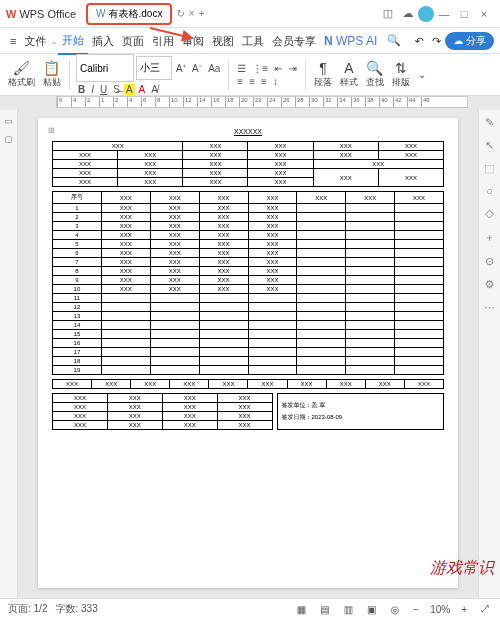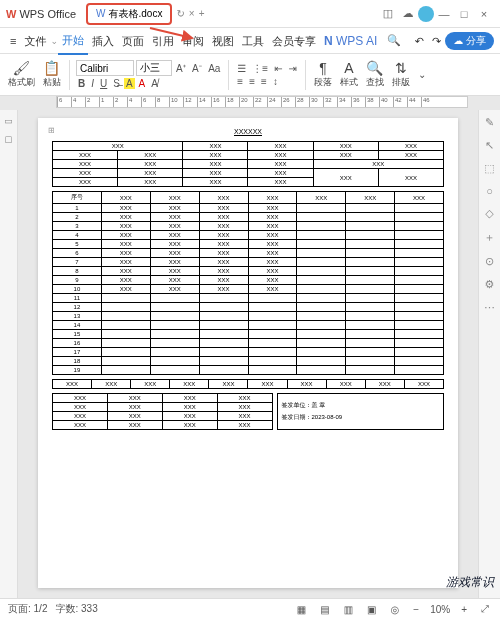--- a/index.html
+++ b/index.html
@@ -21,22 +21,22 @@
 .menubar .menu-btn.reviewed { position: relative; }
 .menubar .spacer { flex: 1; }
 .menubar .wpsai { color: #4a7bd4; font-size: 12px; padding: 0 4px; }
 .menubar .search-icon { color: #666; font-size: 11px; padding: 0 6px; }
 .menubar .share { background: #2e7cd6; color: #fff; padding: 2px 8px; border-radius: 10px; font-size: 10px; }
 
 .toolbar { height: 42px; background: #fff; display: flex; align-items: center; padding: 4px 6px; border-bottom: 1px solid #ddd; gap: 4px; }
 .tool-group { display: flex; flex-direction: column; align-items: center; font-size: 9px; color: #444; padding: 0 2px; }
 .tool-group .big { font-size: 14px; }
 .tool-row { display: flex; gap: 2px; align-items: center; }
-.font-select { border: 1px solid #ccc; font-size: 10px; padding: 1px 3px; width: 58px; height: 16px; }
-.size-select { border: 1px solid #ccc; font-size: 10px; padding: 1px 3px; width: 36px; height: 16px; }
+.font-select { border: 1px solid #ccc; font-size: 10px; padding: 1px 3px; width: 58px; height: 28px; }
+.size-select { border: 1px solid #ccc; font-size: 10px; padding: 1px 3px; width: 36px; height: 24px; }
 .tb-btn { font-size: 10px; color: #555; padding: 0 2px; cursor: pointer; }
 .divider { width: 1px; height: 30px; background: #ddd; margin: 0 2px; }
 
 .ruler-area { background: #e8e8e8; height: 14px; position: relative; }
 .ruler { background: #fff; height: 12px; margin-left: 56px; margin-right: 32px; position: relative; font-size: 6px; color: #666; overflow: hidden; border: 1px solid #ccc; }
 .ruler .tick { position: absolute; top: 0; height: 100%; border-left: 1px solid #aaa; padding-left: 1px; }
 
 .workspace { display: flex; height: 488px; background: #e8e8e8; }
 .left-gutter { width: 18px; background: #f5f5f5; border-right: 1px solid #ddd; display: flex; flex-direction: column; align-items: center; gap: 8px; padding-top: 6px; }
 .left-gutter .g-btn { font-size: 9px; color: #888; cursor: pointer; }
@@ -58,21 +58,21 @@
 .foot-left { flex: 1.4; }
 .foot-right { flex: 1; border: 1px solid #000; padding: 4px; font-size: 6px; }
 .foot-right .line { margin: 3px 0; }
 
 .arrow-line { position: absolute; pointer-events: none; z-index: 50; }
 
 .statusbar { height: 21px; background: #fff; border-top: 1px solid #ddd; display: flex; align-items: center; padding: 0 8px; font-size: 10px; color: #555; gap: 8px; }
 .statusbar .spacer { flex: 1; }
 .statusbar .sb-btn { cursor: pointer; padding: 0 3px; }
 
-.watermark { position: absolute; right: 6px; bottom: 28px; font-size: 12px; color: #0f172a; font-style: italic; z-index: 60; }
+.watermark { position: absolute; right: 6px; bottom: 40px; font-size: 16px; color: #b91c1c; font-style: italic; z-index: 60; }
 </style>
 </head>
 <body>
 
 <div class="titlebar">
   <span class="logo">W</span>
   <span class="appname">WPS Office</span>
   <div class="tab">
     <span class="doc-icon">W</span>
     <span>有表格.docx</span>

